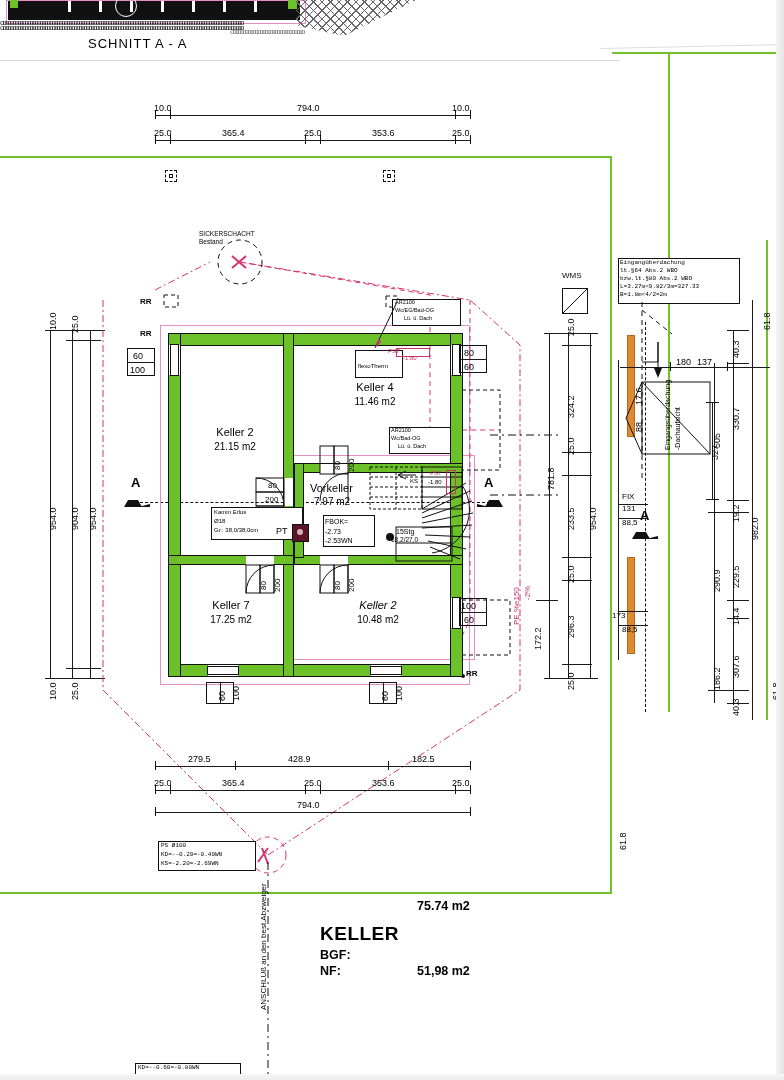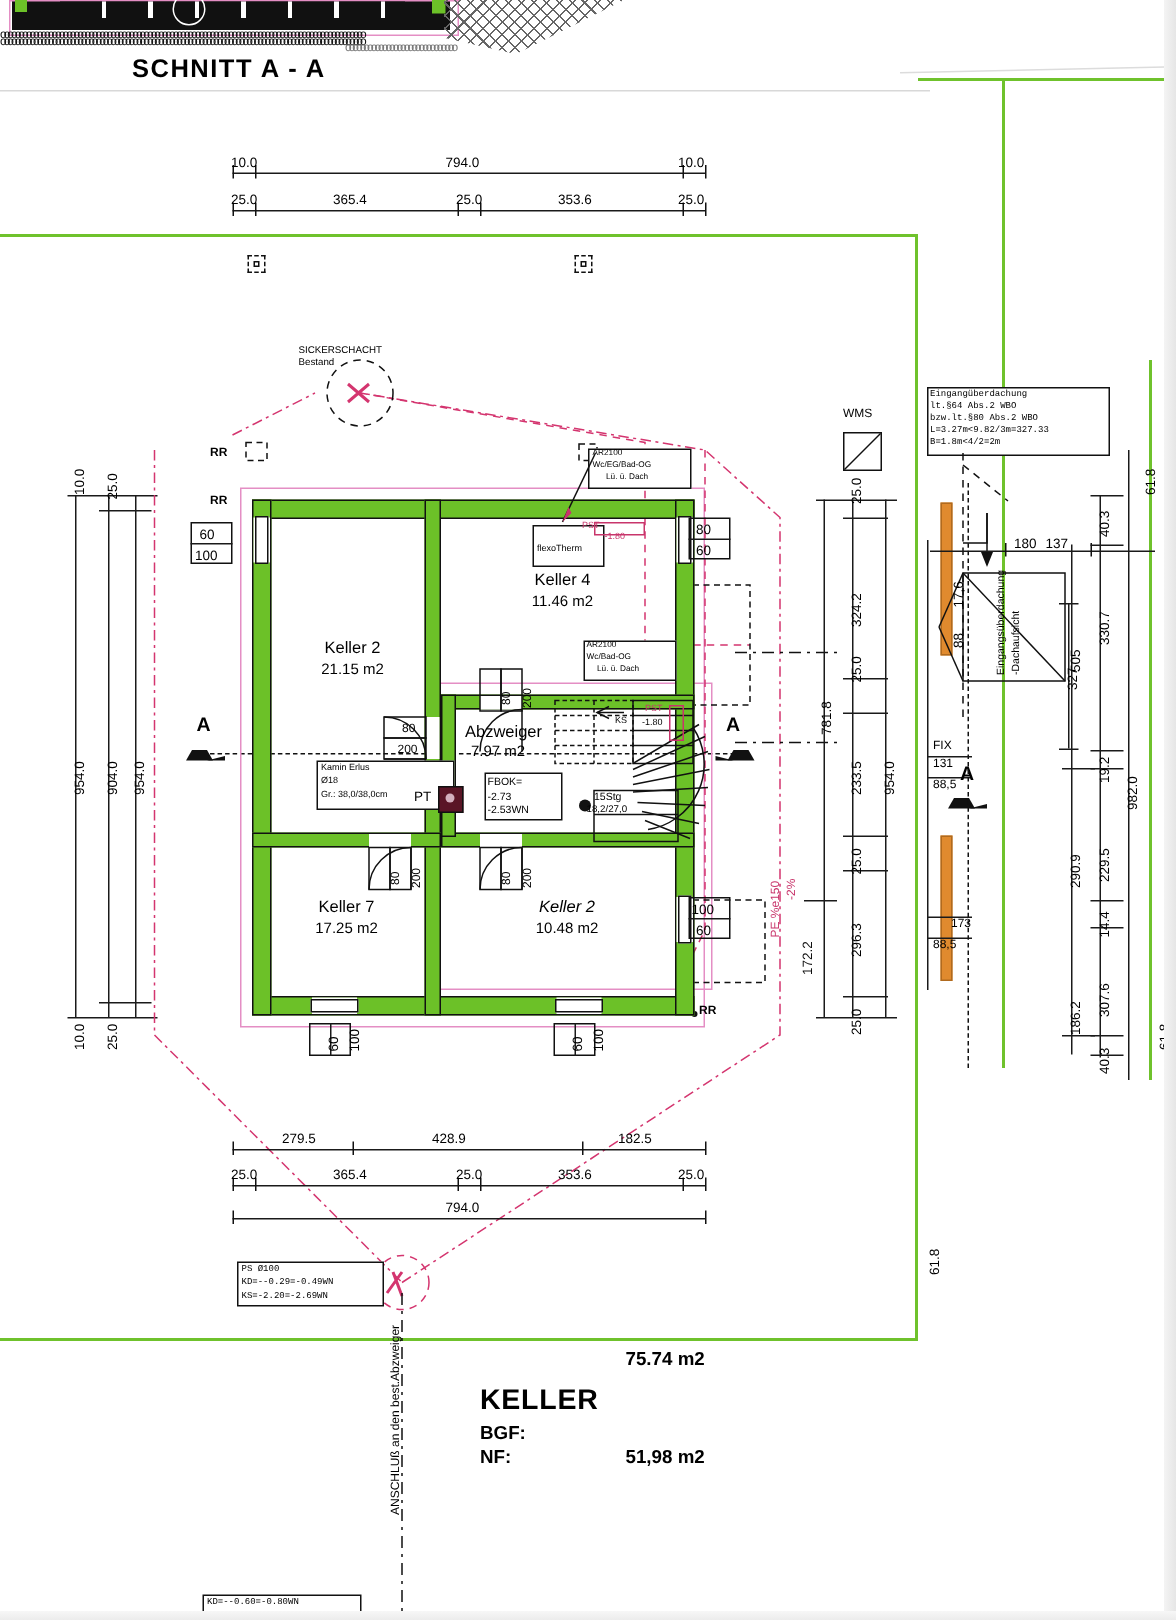--- a/index.html
+++ b/index.html
@@ -16,21 +16,21 @@
   .room{position:absolute;background:#fff;}
   .tick{position:absolute;width:0;border-left:1px solid #111;height:9px;}
   .box{position:absolute;background:#fff;border:1px solid #111;box-sizing:border-box;}
   .nofill{background:transparent;}
   .dim-lbl{position:absolute;font-size:9px;white-space:nowrap;}
   .dim-lbl-v{position:absolute;font-size:9px;white-space:nowrap;transform-origin:0 0;transform:rotate(-90deg);}
   .roomname{position:absolute;text-align:center;font-size:11px;white-space:pre;}
   .small{font-size:6px;}
   .tiny{font-size:5.5px;}
   .mono{font-family:"Liberation Mono","DejaVu Sans Mono",monospace;}
-  .sect-title{position:absolute;font-size:17px;font-weight:bold;letter-spacing:1px;}
+  .sect-title{position:absolute;font-size:13px;font-weight:normal;letter-spacing:1px;}
   .kw-title{position:absolute;font-size:19px;font-weight:bold;letter-spacing:.5px;}
   .kw-row{position:absolute;font-size:12.5px;font-weight:bold;}
   .dotrow{position:absolute;font-size:8px;letter-spacing:-2px;color:#111;overflow:hidden;white-space:nowrap;}
   .arrowA{position:absolute;font-size:13px;font-weight:bold;}
   svg{position:absolute;overflow:visible;}
 </style>
 </head>
 <body>
 
 <div class="abs" style="left:0;top:0;width:784px;height:66px;">
@@ -254,21 +254,21 @@
 
 <div class="roomname" style="left:340px;top:381px;width:70px;">Keller 4</div>
 <div class="roomname" style="left:340px;top:396px;width:70px;font-size:10px;">11.46 m2</div>
 
 <div class="roomname" style="left:196px;top:599px;width:70px;">Keller 7</div>
 <div class="roomname" style="left:196px;top:614px;width:70px;font-size:10px;">17.25 m2</div>
 
 <div class="roomname" style="left:343px;top:599px;width:70px;font-style:italic;">Keller 2</div>
 <div class="roomname" style="left:343px;top:614px;width:70px;font-size:10px;">10.48 m2</div>
 
-<div class="roomname" style="left:310px;top:482px;width:70px;text-align:left;">Abzweiger</div>
+<div class="roomname" style="left:310px;top:482px;width:70px;text-align:left;">Vorkeller</div>
 <div class="roomname" style="left:314px;top:496px;width:70px;font-size:10px;text-align:left;">7.97 m2</div>
 
 <div class="box" style="left:211px;top:507px;width:92px;height:33px;"></div>
 <div class="txt tiny" style="left:214px;top:509px;font-size:6px;">Kamin Erlus</div>
 <div class="txt tiny" style="left:214px;top:518px;font-size:6px;">Ø18</div>
 <div class="txt tiny" style="left:214px;top:527px;font-size:6px;">Gr.: 38,0/38,0cm</div>
 <div class="txt" style="left:276px;top:527px;font-size:9px;">PT</div>
 <div class="abs" style="left:292px;top:524px;width:15px;height:16px;background:#5a1526;border:1px solid #111;"></div>
 <div class="abs" style="left:297px;top:529px;width:6px;height:6px;background:#d4b0be;border-radius:50%;"></div>
 
@@ -403,21 +403,21 @@
 <div class="dim-lbl" style="left:676px;top:357px;">180</div>
 <div class="dim-lbl" style="left:697px;top:357px;">137</div>
 <div class="vl" style="left:712px;top:402px;height:97px;"></div>
 <div class="hl" style="left:706px;top:402px;width:13px;"></div>
 <div class="hl" style="left:706px;top:499px;width:13px;"></div>
 <div class="dim-lbl-v" style="left:710px;top:460px;">327</div>
 
 <div class="txt" style="left:622px;top:493px;font-size:8px;">FIX</div>
 <div class="txt" style="left:622px;top:505px;font-size:8px;">131</div>
 <div class="txt" style="left:622px;top:519px;font-size:8px;">88,5</div>
-<div class="txt" style="left:634px;top:612px;font-size:8px;text-align:center;">173</div>
+<div class="txt" style="left:612px;top:612px;font-size:8px;text-align:center;">173</div>
 <div class="txt" style="left:622px;top:626px;font-size:8px;">88,5</div>
 <div class="hl" style="left:618px;top:504px;width:30px;"></div>
 <div class="hl" style="left:618px;top:518px;width:30px;"></div>
 <div class="hl" style="left:618px;top:611px;width:30px;"></div>
 <div class="hl" style="left:618px;top:625px;width:30px;"></div>
 <div class="vl" style="left:618px;top:360px;height:300px;"></div>
 
 <div class="arrowA" style="left:640px;top:508px;">A</div>
 <svg width="26" height="14" style="left:632px;top:528px;">
   <polygon points="0,11 18,11 14,4 4,4" fill="#111"></polygon>

